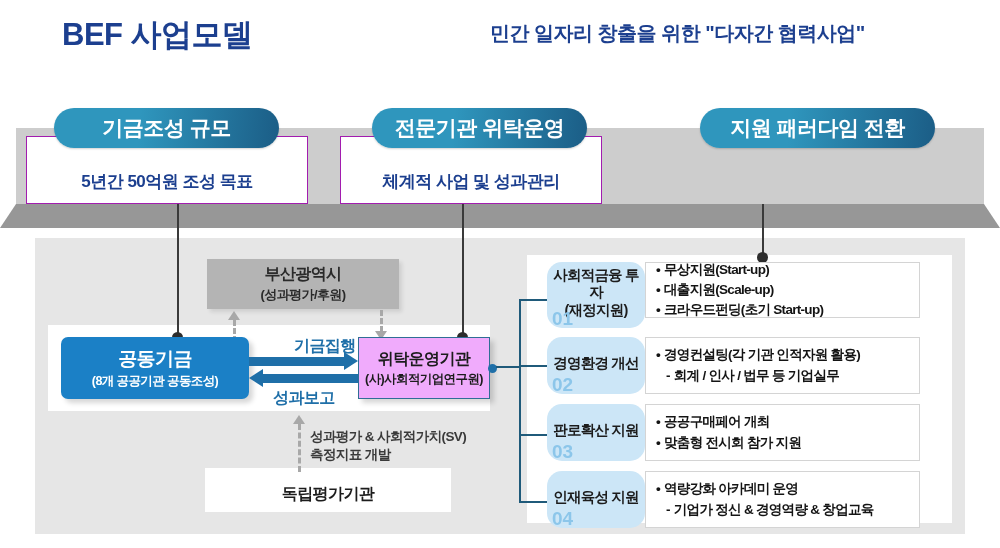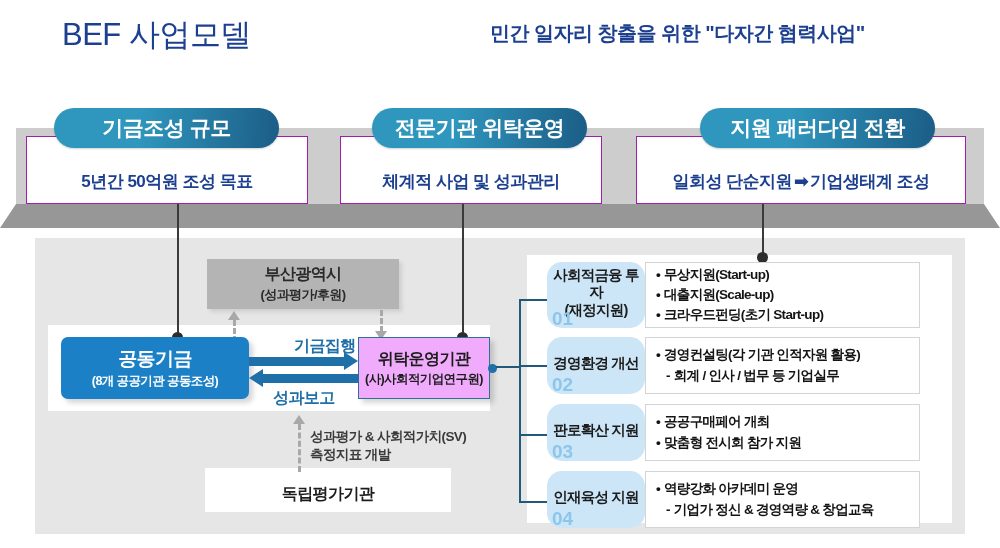--- a/index.html
+++ b/index.html
@@ -8,21 +8,21 @@
     background: #ffffff;
     font-family: "Liberation Sans", sans-serif;
     position: relative;
     overflow: hidden;
   }
   #stage { position: absolute; left:0; top:0; width:1000px; height:548px; }
 
   
   .title {
     position: absolute; left: 62px; top: 14px;
-    font-size: 31px; font-weight: normal;
+    font-size: 31px; font-weight: bold;
     color: #1c3f8f; letter-spacing: -0.5px;
   }
   .subtitle {
     position: absolute; left: 490px; top: 20px;
     font-size: 20px; font-weight: bold;
     color: #1c3f8f; letter-spacing: -0.5px;
   }
 
   
   .slab-top {
@@ -213,23 +213,20 @@
 
   <div class="slab-top"></div>
   <div class="slab-front"></div>
 
   <div class="panel" id="panel1">
     <span class="panel-text">5년간 50억원 조성 목표</span>
   </div>
   <div class="panel" id="panel2">
     <span class="panel-text">체계적 사업 및 성과관리</span>
   </div>
-  <div class="panel" id="panel3">
-    <span class="panel-text"><span>일회성 단순지원</span><span class="arrow">➡</span><span>기업생태계 조성</span></span>
-  </div>
 
   <div class="pill" id="pill1">기금조성 규모</div>
   <div class="pill" id="pill2">전문기관 위탁운영</div>
   <div class="pill" id="pill3">지원 패러다임 전환</div>
 
   <div class="body-bg"></div>
   <div class="white-left"></div>
   <div class="white-eval"></div>
   <div class="white-right"></div>
 
@@ -291,21 +288,21 @@
   <div class="tree-line" style="left:519px; top:501px; width:29px; height:2px;"></div>
 
   <div class="prog-row" style="left:547px; top:262px; width:398px; height:66px;">
     <div class="prog-key" style="height:66px;">
       <div class="prog-key-label">
         <div>사회적금융 투자</div>
         <div>(재정지원)</div>
       </div>
       <div class="prog-num">01</div>
     </div>
-    <div class="prog-body" style="width:275px; height:66px;">
+    <div class="prog-body" style="width:275px; height:56px;">
       <div class="bullet"><span class="bdot">•</span><span>무상지원(Start-up)</span></div>
       <div class="bullet"><span class="bdot">•</span><span>대출지원(Scale-up)</span></div>
       <div class="bullet"><span class="bdot">•</span><span>크라우드펀딩(초기 Start-up)</span></div>
     </div>
   </div>
 
   <div class="prog-row" style="left:547px; top:337px; width:398px; height:57px;">
     <div class="prog-key" style="height:57px;">
       <div class="prog-key-label">
         <div>경영환경 개선</div>

